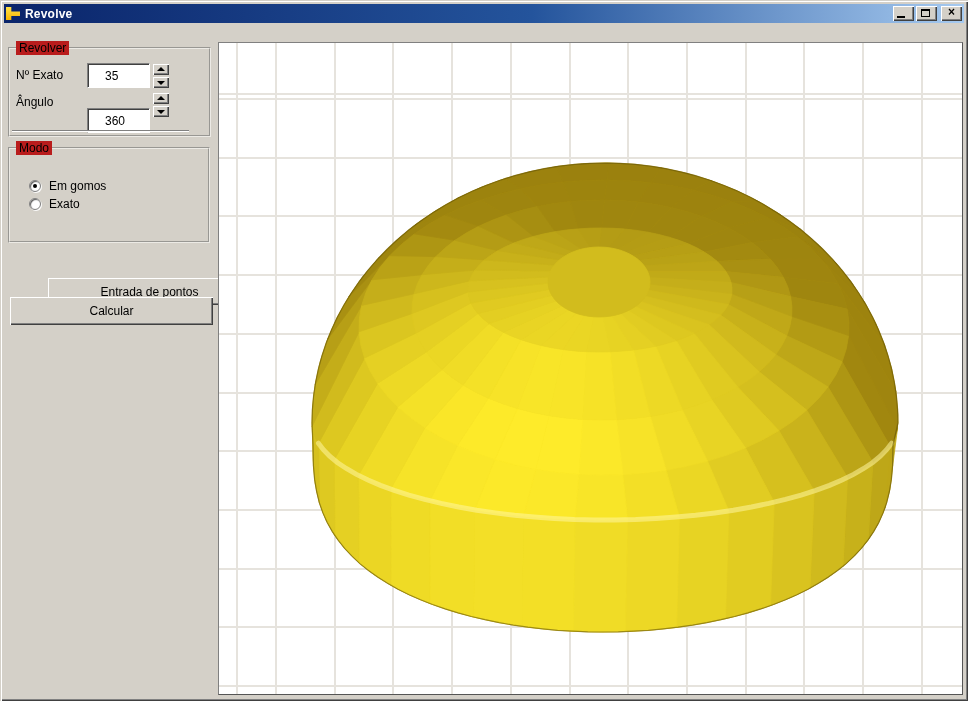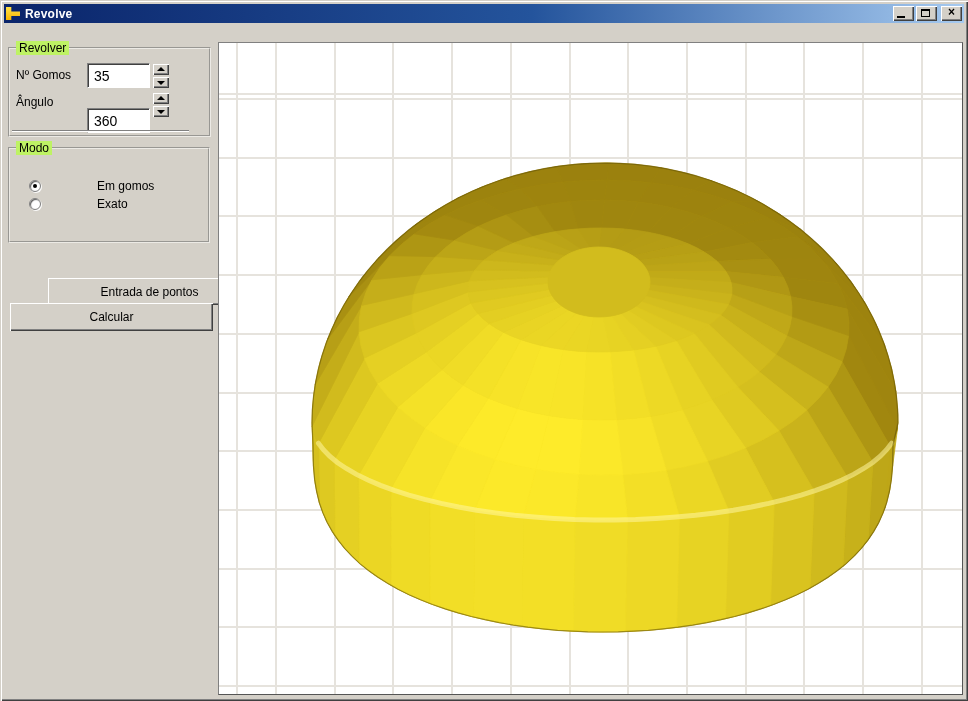--- a/index.html
+++ b/index.html
@@ -38,56 +38,56 @@
   .glyph-close { position:absolute; left:0; top:0; width:100%; height:100%; text-align:center; line-height:13px; font-weight:bold; font-size:12px; }
   
   .menubar { position:absolute; left:4px; top:23px; right:4px; height:19px; background:#d4d0c8; display:flex; align-items:center; }
   .menu-item { padding:2px 7px 3px 7px; }
   .menu-item .ul { text-decoration:underline; }
   
   .left-panel { position:absolute; left:4px; top:42px; width:214px; bottom:4px; background:#d4d0c8; }
   .groupbox {
     position:absolute; border:2px groove #eceae5; padding:0;
   }
-  .gb-legend { position:absolute; top:-8px; left:6px; background:#bef264; padding:0 3px; font-size:12px; }
+  .gb-legend { position:absolute; top:-8px; left:6px; background:#b91c1c; padding:0 3px; font-size:12px; }
   .gb-revolver { left:4px; top:5px; width:203px; height:90px; }
   .gb-modo { left:4px; top:105px; width:202px; height:96px; }
   .fld-label { position:absolute; left:6px; height:24px; line-height:24px; white-space:nowrap; }
   .fld-input {
     position:absolute; left:77px; width:63px; height:25px;
     background:#fff; border:1px solid; border-color:#808080 #ffffff #ffffff #808080;
     box-shadow: inset 1px 1px 0 #404040;
-    font-family:"Liberation Sans", sans-serif; font-size:14px;
-    padding:0 0 0 6px; outline:none;
+    font-family:"Liberation Sans", sans-serif; font-size:12px;
+    padding:0 0 0 17px; outline:none;
   }
   .spinner { position:absolute; left:143px; width:16px; height:24px; }
   .spin-btn {
     position:absolute; left:0; width:16px; height:11px; background:#d4d0c8;
     box-shadow: inset 1px 1px 0 #ffffff, inset -1px -1px 0 #404040, inset -2px -2px 0 #808080;
   }
   .spin-up { top:0; } .spin-down { top:13px; }
   .tri-up { position:absolute; left:4px; top:3px; width:0; height:0; border-left:4px solid transparent; border-right:4px solid transparent; border-bottom:4px solid #000; }
   .tri-down { position:absolute; left:4px; top:4px; width:0; height:0; border-left:4px solid transparent; border-right:4px solid transparent; border-top:4px solid #000; }
   .separator { position:absolute; left:2px; top:81px; width:177px; height:2px; border-top:1px solid #808080; border-bottom:1px solid #ffffff; }
-  .radio-row { position:absolute; left:19px; display:flex; align-items:center; height:14px;gap:48px; }
+  .radio-row { position:absolute; left:19px; display:flex; align-items:center; height:14px; }
   .radio-circle {
     width:12px; height:12px; border-radius:50%; background:#fff; position:relative;
     border:1px solid #808080;
     box-shadow: inset 1px 1px 1px rgba(64,64,64,.85), 1px 1px 0 rgba(255,255,255,.9);
   }
   .radio-circle .dot { position:absolute; left:3px; top:3px; width:4px; height:4px; border-radius:50%; background:#000; }
   .radio-label { margin-left:8px; }
   .push-btn {
     position:absolute; left:6px; width:203px; background:#d4d0c8;
     border:none; font-family:"Liberation Sans", sans-serif; font-size:12px;
     box-shadow: inset 1px 1px 0 #ffffff, inset -1px -1px 0 #404040, inset -2px -2px 0 #808080;
     text-align:center; cursor:default;
   }
   .btn-entrada { top:236px; height:27px;margin-left:38px; }
-  .btn-calcular { top:261px; height:28px; }
+  .btn-calcular { top:255px; height:28px; }
   
   .viewport {
     position:absolute; left:218px; top:42px; width:745px; height:653px;
     background-color:#ffffff;
     background-image:
       repeating-linear-gradient(to right, #e6e3dd 0 2px, transparent 2px 58.7px),
       repeating-linear-gradient(to bottom, #e6e3dd 0 2px, transparent 2px 58.7px);
     background-position:56px 55px;
     border-left:1px solid #808080; border-top:1px solid #808080;
     border-right:1px solid #555; border-bottom:1px solid #555;
@@ -113,21 +113,21 @@
         <span class="glyph-close">×</span>
       </div>
     </div>
   </div>
 
 
   <div class="left-panel">
 
     <div class="groupbox gb-revolver">
       <span class="gb-legend">Revolver</span>
-      <span class="fld-label" style="top:14px;">Nº Gomos</span>
+      <span class="fld-label" style="top:14px;">Nº Exato</span>
       <input class="fld-input" style="top: 14px;" value="35">
       <div class="spinner" style="top:15px;">
         <div class="spin-btn spin-up">
             <span class="tri-up"></span>
           </div>
         <div class="spin-btn spin-down">
             <span class="tri-down"></span>
           </div>
       </div>
       <span class="fld-label" style="top:41px;">Ângulo</span>

